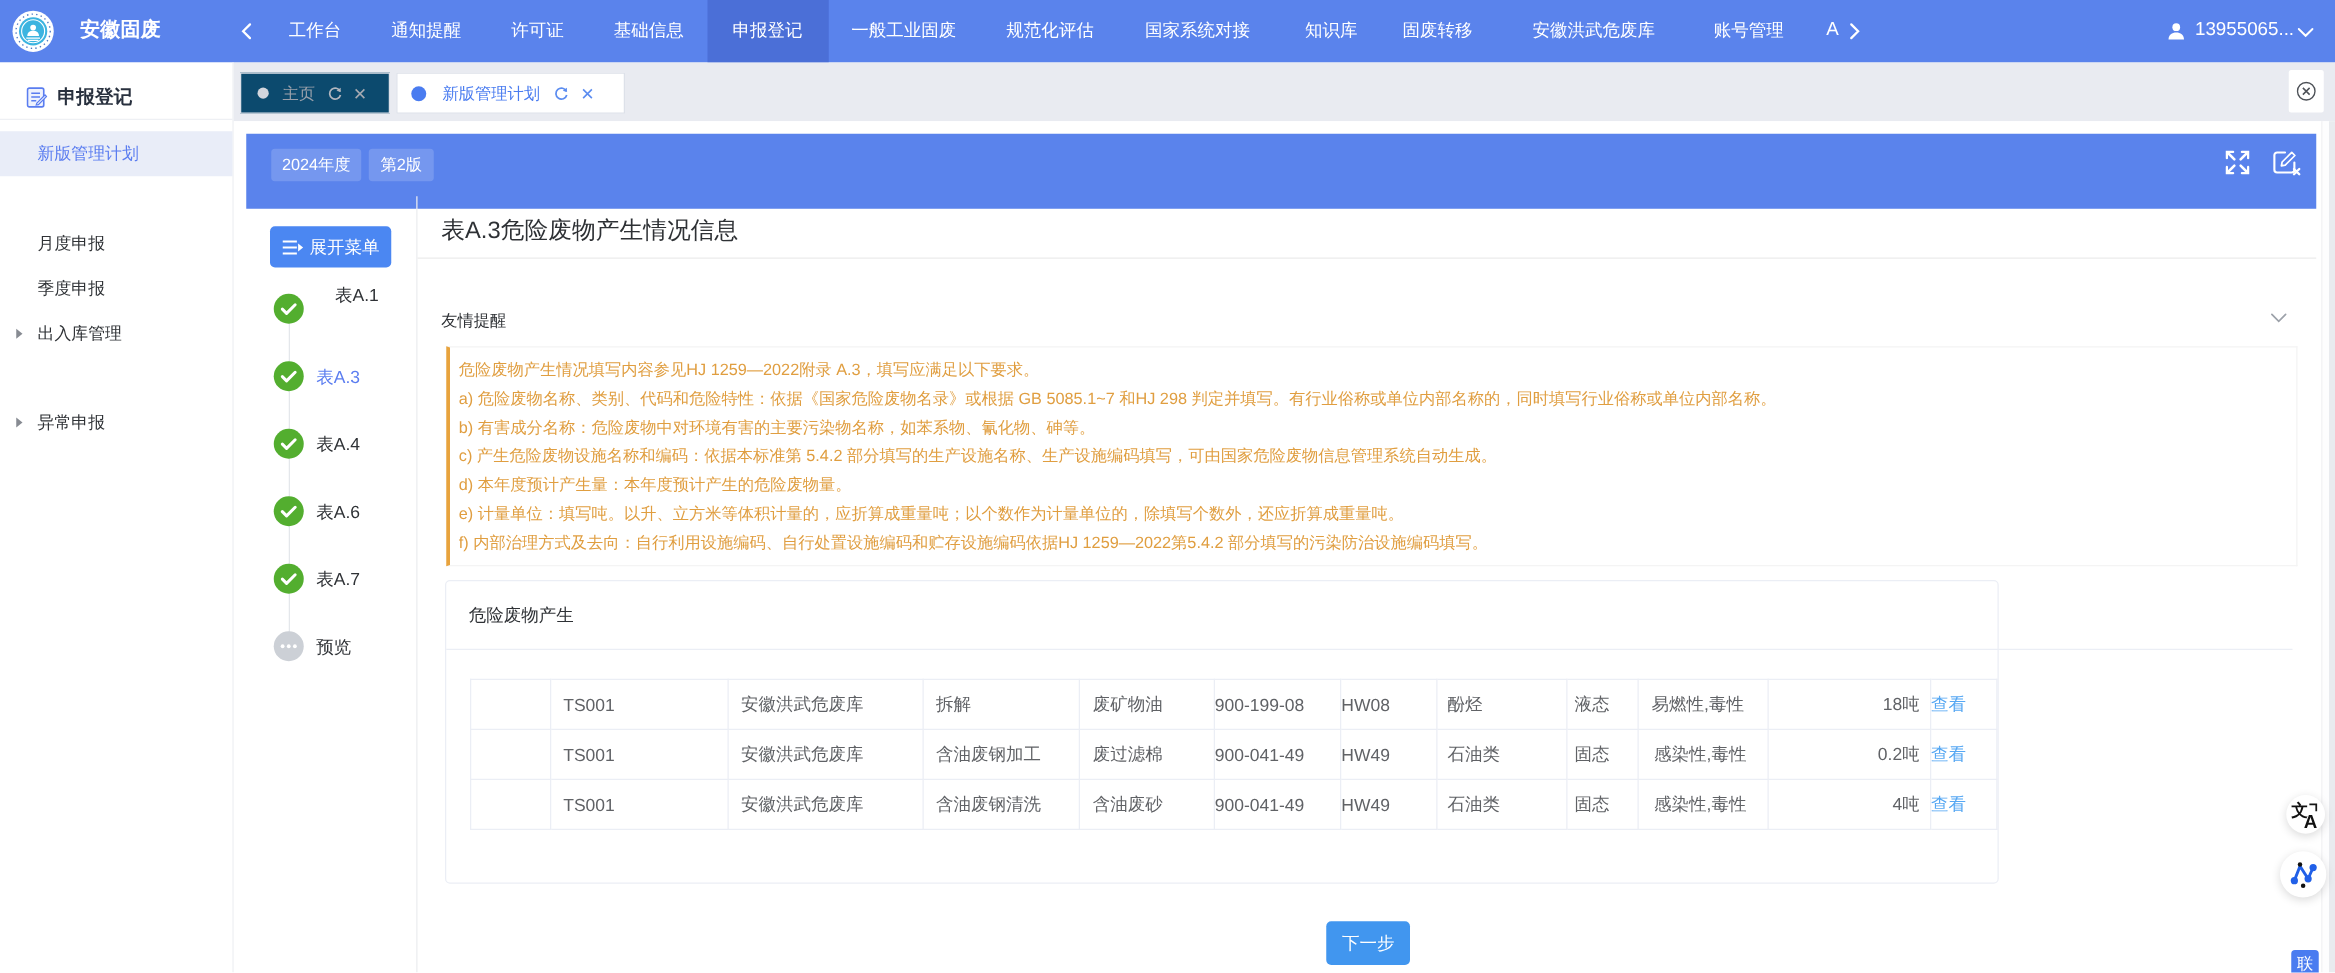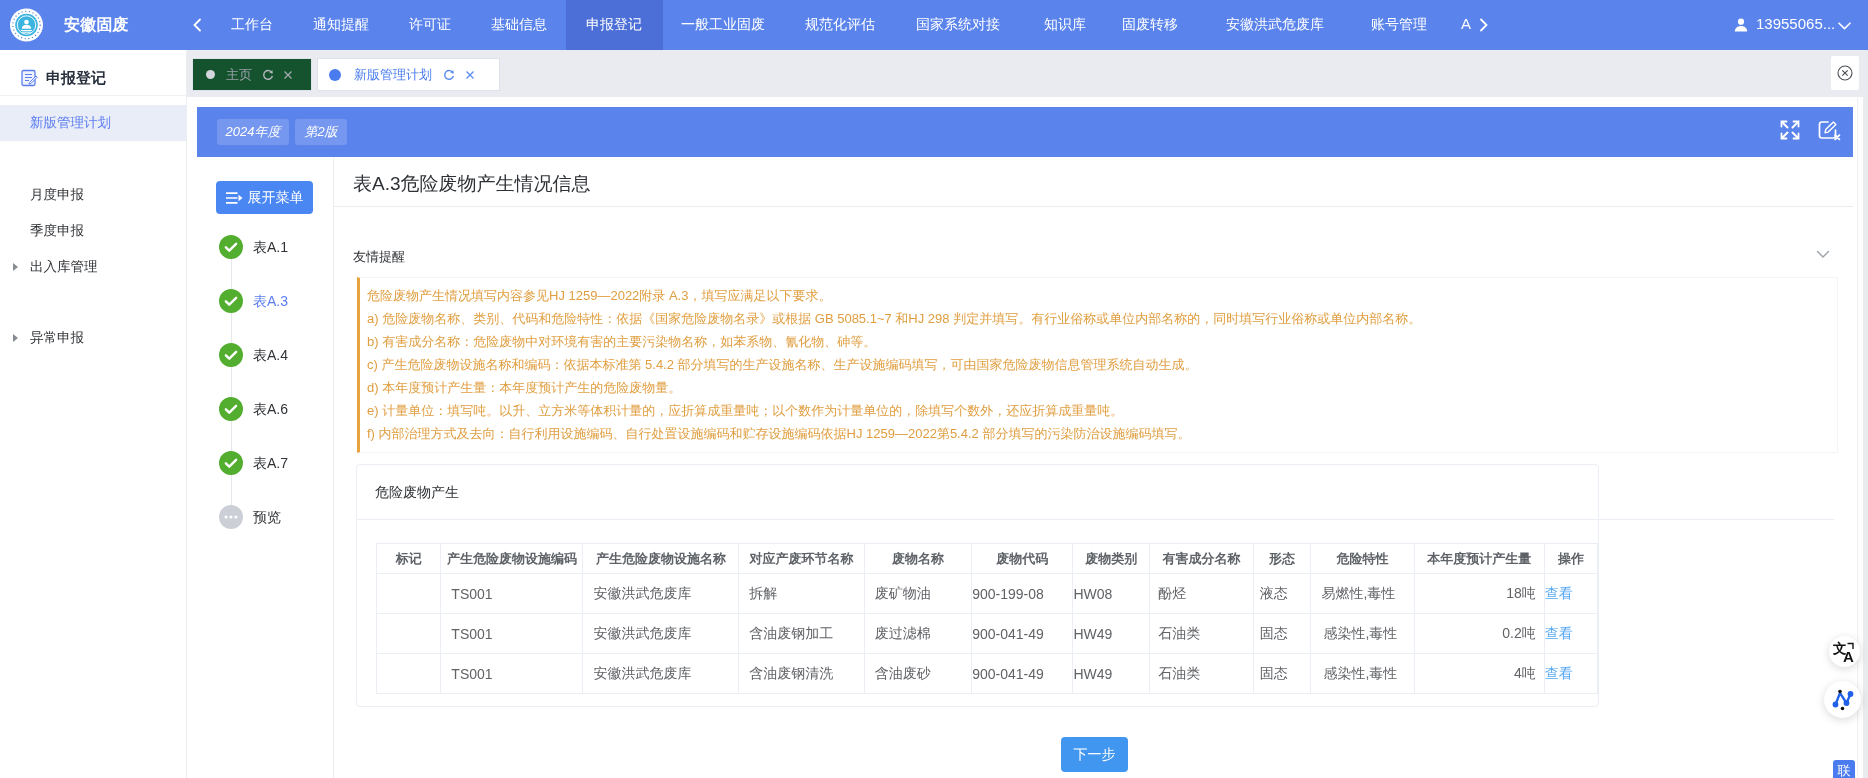--- a/index.html
+++ b/index.html
@@ -22,21 +22,21 @@
 #sidebar{position:absolute;left:0;top:50px;width:187px;height:728px;background:#fff;border-right:1px solid #eceef2;}
 #sbhead{position:absolute;left:0;top:0;width:186px;height:46px;border-bottom:1px solid #eef0f4;}
 #sbhead .t{position:absolute;left:46px;top:0;line-height:55px;font-size:15px;color:#28303e;font-weight:600;}
 .mi{position:absolute;left:0;width:186px;height:36px;line-height:36px;font-size:13.5px;color:#2f3236;}
 .mi .txt{margin-left:30px;}
 .mi.on{background:#e9edf8;color:#5b7df0;}
 .caret{position:absolute;left:13px;top:14px;width:0;height:0;border-left:5px solid #878b92;border-top:4px solid transparent;border-bottom:4px solid transparent;}
 
 #content{position:absolute;left:187px;top:97px;width:1670px;height:681px;background:#fff;}
 #gutter{position:absolute;left:1857px;top:97px;width:11px;height:681px;border-left:1px solid #f1f1f3;background:linear-gradient(to right,#fdfdfe 0px,#fdfdfe 5px,#e9ebef 5px,#e9ebef 11px);}
-#bluebar{position:absolute;left:10px;top:10px;width:1656px;height:50px;background:#5a83ec;font-style:italic;}
+#bluebar{position:absolute;left:10px;top:10px;width:1656px;height:60px;background:#5a83ec;}
 .chip{position:absolute;top:12px;height:26px;line-height:26px;border-radius:3px;background:rgba(255,255,255,.17);color:#fff;font-size:13px;text-align:center;}
 #vline{position:absolute;left:146px;top:60px;width:1px;height:621px;background:#ebedf0;}
 #expandbtn{position:absolute;left:29px;top:84px;width:97px;height:33px;background:#4b87f2;border-radius:4px;color:#fff;font-size:14px;display:flex;align-items:center;justify-content:center;gap:5px;}
 #steps .cir{position:absolute;width:24px;height:24px;border-radius:50%;}
 #steps .lbl{position:absolute;left:66px;font-size:14px;color:#2f3236;transform:translateY(-50%);}
 #conn{position:absolute;left:44px;top:161px;width:1px;height:259px;background:#e4e7eb;}
 #ftitle{position:absolute;left:166px;top:74px;font-size:19px;color:#2e3135;font-weight:400;}
 #fdivider{position:absolute;left:147px;top:109px;width:1519px;height:1px;background:#ececec;}
 #remind{position:absolute;left:166px;top:151px;font-size:13px;color:#2f3236;}
 #remchev{position:absolute;left:1629px;top:153px;}
@@ -93,21 +93,21 @@
       <circle cx="8" cy="4.7" r="3.1" fill="#fff"></circle>
       <path d="M1.8 14.5c0-3.5 2.8-5.6 6.2-5.6s6.2 2.1 6.2 5.6z" fill="#fff"></path>
     </svg>
   <div class="comp" style="left:1756px">13955065...</div>
   <svg class="abs" style="left:1838px;top:22px" width="13" height="8" viewBox="0 0 13 8">
       <path d="M1 1.2 L6.5 6.6 L12 1.2" stroke="#fff" stroke-width="1.6" fill="none" stroke-linecap="round"></path>
     </svg>
 </div>
 
 <div id="tabstrip">
-  <div class="tab" style="left:5px;width:120px;background:#14532d;color:#9ba1ab;">
+  <div class="tab" style="left:5px;width:120px;background:#0c4a6e;color:#9ba1ab;">
     <span class="tabdot" style="width:9px;height:9px;background:#d3d6dd;margin-left:13px;"></span>
     <span style="margin-left:11px;">主页</span>
     <svg style="margin-left:10px" width="12" height="12" viewBox="0 0 12 12">
         <path d="M10.2 4.2 A4.4 4.4 0 1 0 10.4 7" stroke="#b3b7bf" stroke-width="1.4" fill="none"></path>
         <path d="M10.6 1.2 L10.4 4.6 L7.2 3.6 Z" fill="#b3b7bf"></path>
       </svg>
     <svg style="margin-left:9px" width="10" height="10" viewBox="0 0 10 10">
         <path d="M1.5 1.5 L8.5 8.5 M8.5 1.5 L1.5 8.5" stroke="#a5a9b1" stroke-width="1.3"></path>
       </svg>
   </div>
@@ -176,21 +176,21 @@
         </g>
         <path d="M12.5 3.8 L16.5 7 L12.5 10.2Z" fill="#fff"></path>
       </svg>
     <span>展开菜单</span>
   </div>
   <div id="steps">
     <div id="conn"></div>
     <div class="cir" style="left:32px;top:138px;background:#53ae2f;"><svg width="24" height="24" viewBox="0 0 22 22">
           <path d="M6.3 11.3l3.1 3.1 6.3-6.3" stroke="#fff" stroke-width="2.2" fill="none" stroke-linecap="round" stroke-linejoin="round"></path>
         </svg></div>
-    <div class="lbl" style="top:151px;">表A.1</div>
+    <div class="lbl" style="top:140px;margin-left:15px;">表A.1</div>
     <div class="cir" style="left:32px;top:192px;background:#53ae2f;"><svg width="24" height="24" viewBox="0 0 22 22">
           <path d="M6.3 11.3l3.1 3.1 6.3-6.3" stroke="#fff" stroke-width="2.2" fill="none" stroke-linecap="round" stroke-linejoin="round"></path>
         </svg></div>
     <div class="lbl" style="top:205px;color:#5b7df0;">表A.3</div>
     <div class="cir" style="left:32px;top:246px;background:#53ae2f;"><svg width="24" height="24" viewBox="0 0 22 22">
           <path d="M6.3 11.3l3.1 3.1 6.3-6.3" stroke="#fff" stroke-width="2.2" fill="none" stroke-linecap="round" stroke-linejoin="round"></path>
         </svg></div>
     <div class="lbl" style="top:259px;">表A.4</div>
     <div class="cir" style="left:32px;top:300px;background:#53ae2f;"><svg width="24" height="24" viewBox="0 0 22 22">
           <path d="M6.3 11.3l3.1 3.1 6.3-6.3" stroke="#fff" stroke-width="2.2" fill="none" stroke-linecap="round" stroke-linejoin="round"></path>
@@ -226,34 +226,20 @@
           <col style="width:124px">
           <col style="width:113px">
           <col style="width:92px">
           <col style="width:125px">
           <col style="width:67px">
           <col style="width:110px">
           <col style="width:166px">
           <col style="width:63px">
         </colgroup>
       <tbody>
-          <tr>
-            <th>标记</th>
-            <th>产生危险废物设施编码</th>
-            <th>产生危险废物设施名称</th>
-            <th>对应产废环节名称</th>
-            <th>废物名称</th>
-            <th>废物代码</th>
-            <th>废物类别</th>
-            <th>有害成分名称</th>
-            <th>形态</th>
-            <th>危险特性</th>
-            <th>本年度预计产生量</th>
-            <th>操作</th>
-          </tr>
       <tr>
             <td></td>
             <td>TS001</td>
             <td>安徽洪武危废库</td>
             <td>拆解</td>
             <td>废矿物油</td>
             <td class="c">900-199-08</td>
             <td class="c">HW08</td>
             <td style="padding-left:8px">酚烃</td>
             <td style="padding-left:6px">液态</td>

